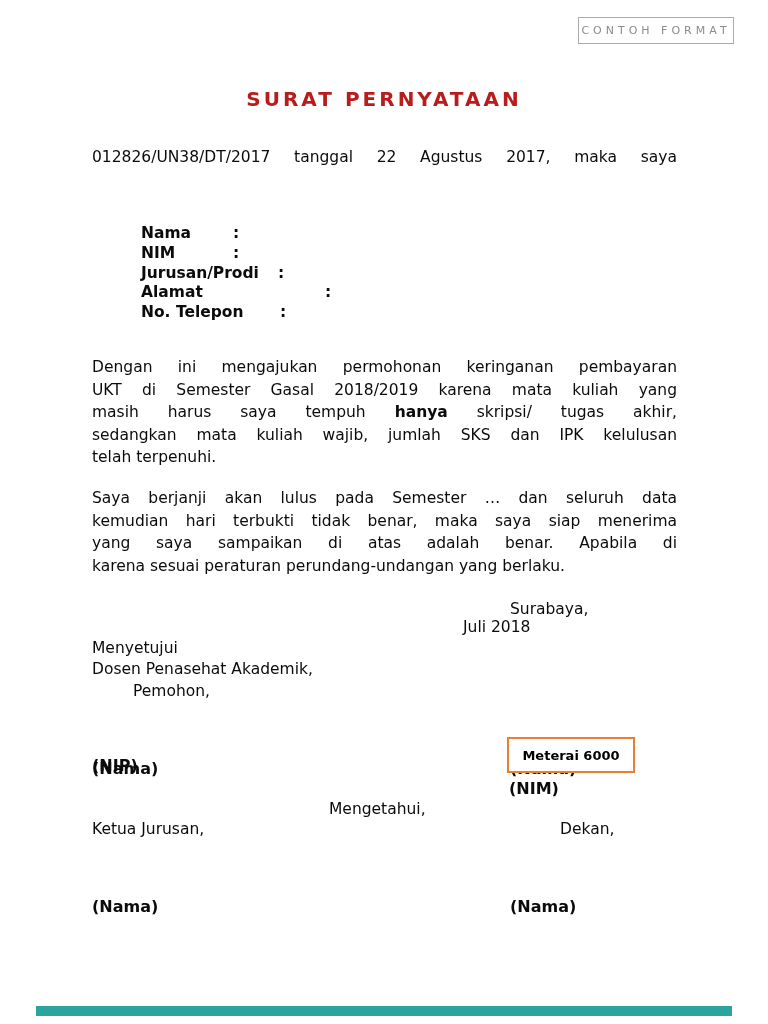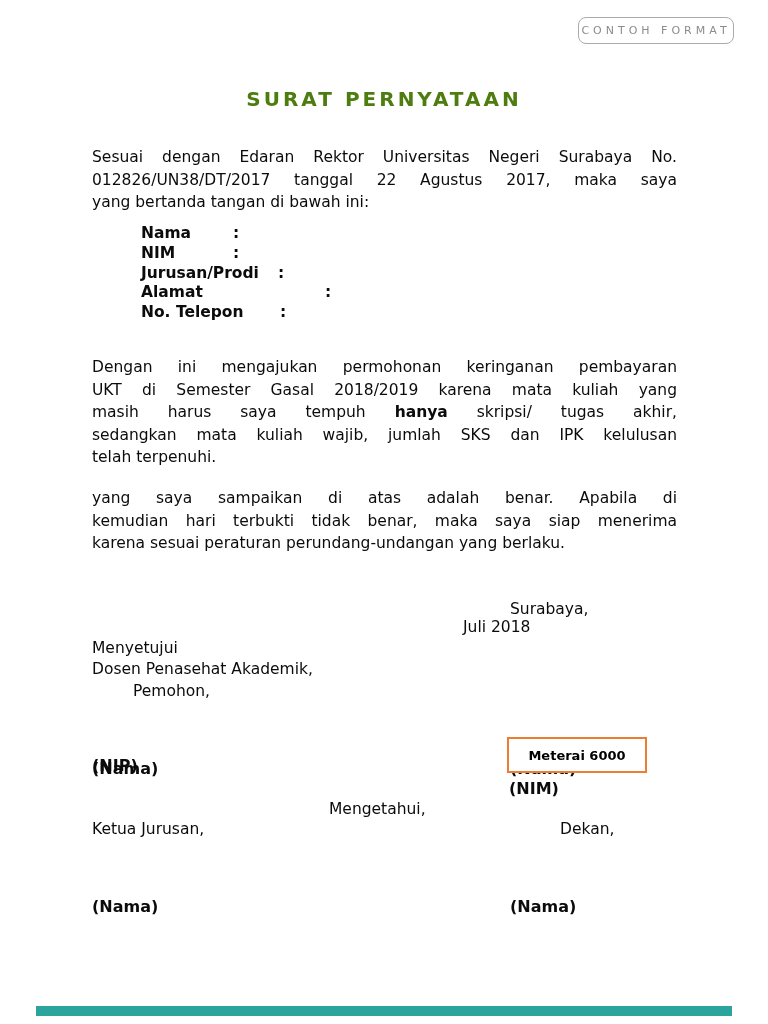--- a/index.html
+++ b/index.html
@@ -8,21 +8,21 @@
     position:relative; width:768px; height:1024px; background:#ffffff;
     font-family:"DejaVu Sans", sans-serif; color:#0b0b0b; overflow:hidden;
   }
   .format-box {
     position:absolute; left:578px; top:17px; width:156px; height:27px;
     border:1px solid #ababab; display:flex; align-items:center; justify-content:center;
     font-size:11px; letter-spacing:4px; color:#8c8c8c; font-weight:normal;
   }
   .doc-title {
     position:absolute; top:87px; left:0; width:100%; text-align:center;
-    font-size:20px; font-weight:bold; letter-spacing:3px; color:#4d7c0f;
+    font-size:20px; font-weight:bold; letter-spacing:3px; color:#b91c1c;
   }
   .para { position:absolute; left:92px; width:585px; font-size:15.5px; line-height:22.6px; }
   .para-1 { top:146px; }
   .para-2 { top:356px; }
   .para-3 { top:487px; }
   .pline { text-align:justify; text-align-last:justify; white-space:nowrap; }
   .pline.last { text-align-last:left; }
   .fields { position:absolute; left:141px; top:224px; font-weight:bold; font-size:15.5px; line-height:19.8px; }
   .frow { position:relative; height:19.8px; }
   .fcolon { position:absolute; top:0; }
@@ -33,50 +33,48 @@
   .frow:nth-child(5) .fcolon { left:139px; }
   .abs { position:absolute; font-size:15.5px; }
   .bold { font-weight:bold; font-size:16px; }
   .sig-city { left:510px; top:600px; }
   .sig-date { left:463px; top:618px; }
   .sig-approve1 { left:92px; top:639px; }
   .sig-approve2 { left:92px; top:660px; }
   .sig-applicant { left:133px; top:682px; }
   .name-right-hidden { left:510px; top:759px; z-index:1; }
   .stamp-box {
-    position:absolute; left:507px; top:737px; width:140px; height:36px;
+    position:absolute; left:507px; top:737px; width:128px; height:36px;
     border:2px solid #ED7D31; background:#ffffff; z-index:2;
     display:flex; align-items:center; justify-content:center;
     font-size:13px; font-weight:bold; color:#000;
   }
   .name-left { left:92px; top:759px; }
   .nip-left { left:92px; top:756px; }
   .nim-right { left:509px; top:779px; z-index:3; }
   .sig-ack { left:329px; top:800px; }
   .role-left { left:92px; top:820px; }
   .role-right { left:560px; top:820px; }
   .bottom-name-left { left:92px; top:897px; }
   .bottom-name-right { left:510px; top:897px; }
   .footer-bar { position:absolute; left:36px; top:1006px; width:696px; height:10px; background:#2AA49C; }
 </style>
 </head>
 <body>
 
 <div class="page" style="color: rgb(11, 11, 11);">
 
-  <div class="format-box" style="border-color: rgb(171, 171, 171); color: rgb(140, 140, 140); border-radius: 8px;">
+  <div class="format-box" style="border-color: rgb(171, 171, 171); color: rgb(140, 140, 140);">
     <span>CONTOH FORMAT</span>
   </div>
 
   <div class="doc-title">SURAT PERNYATAAN</div>
 
   <div class="para para-1">
-    <div class="pline">Sesuai dengan Edaran Rektor Universitas Negeri Surabaya No.</div>
     <div class="pline">012826/UN38/DT/2017 tanggal 22 Agustus 2017, maka saya</div>
-    <div class="pline last">yang bertanda tangan di bawah ini:</div>
   </div>
 
   <div class="fields">
     <div class="frow">
       <span>Nama</span>
       <span class="fcolon">:</span>
     </div>
     <div class="frow">
       <span>NIM</span>
       <span class="fcolon">:</span>
@@ -97,22 +95,23 @@
 
   <div class="para para-2">
     <div class="pline">Dengan ini mengajukan permohonan keringanan pembayaran</div>
     <div class="pline">UKT di Semester Gasal 2018/2019 karena mata kuliah yang</div>
     <div class="pline"><span>masih harus saya tempuh </span><b>hanya</b><span> skripsi/ tugas akhir,</span></div>
     <div class="pline">sedangkan mata kuliah wajib, jumlah SKS dan IPK kelulusan</div>
     <div class="pline last">telah terpenuhi.</div>
   </div>
 
   <div class="para para-3">
+    <div class="pline">Saya berjanji akan lulus pada Semester … dan seluruh data</div>
+    <div class="pline">kemudian hari terbukti tidak benar, maka saya siap menerima</div>
     <div class="pline">yang saya sampaikan di atas adalah benar. Apabila di</div>
-    <div class="pline">kemudian hari terbukti tidak benar, maka saya siap menerima</div>
     <div class="pline last">karena sesuai peraturan perundang-undangan yang berlaku.</div>
   </div>
 
   <div class="abs sig-city">Surabaya,</div>
   <div class="abs sig-date">Juli 2018</div>
   <div class="abs sig-approve1">Menyetujui</div>
   <div class="abs sig-approve2">Dosen Penasehat Akademik,</div>
   <div class="abs sig-applicant">Pemohon,</div>
 
   <div class="abs bold name-right-hidden">(Nama)</div>

